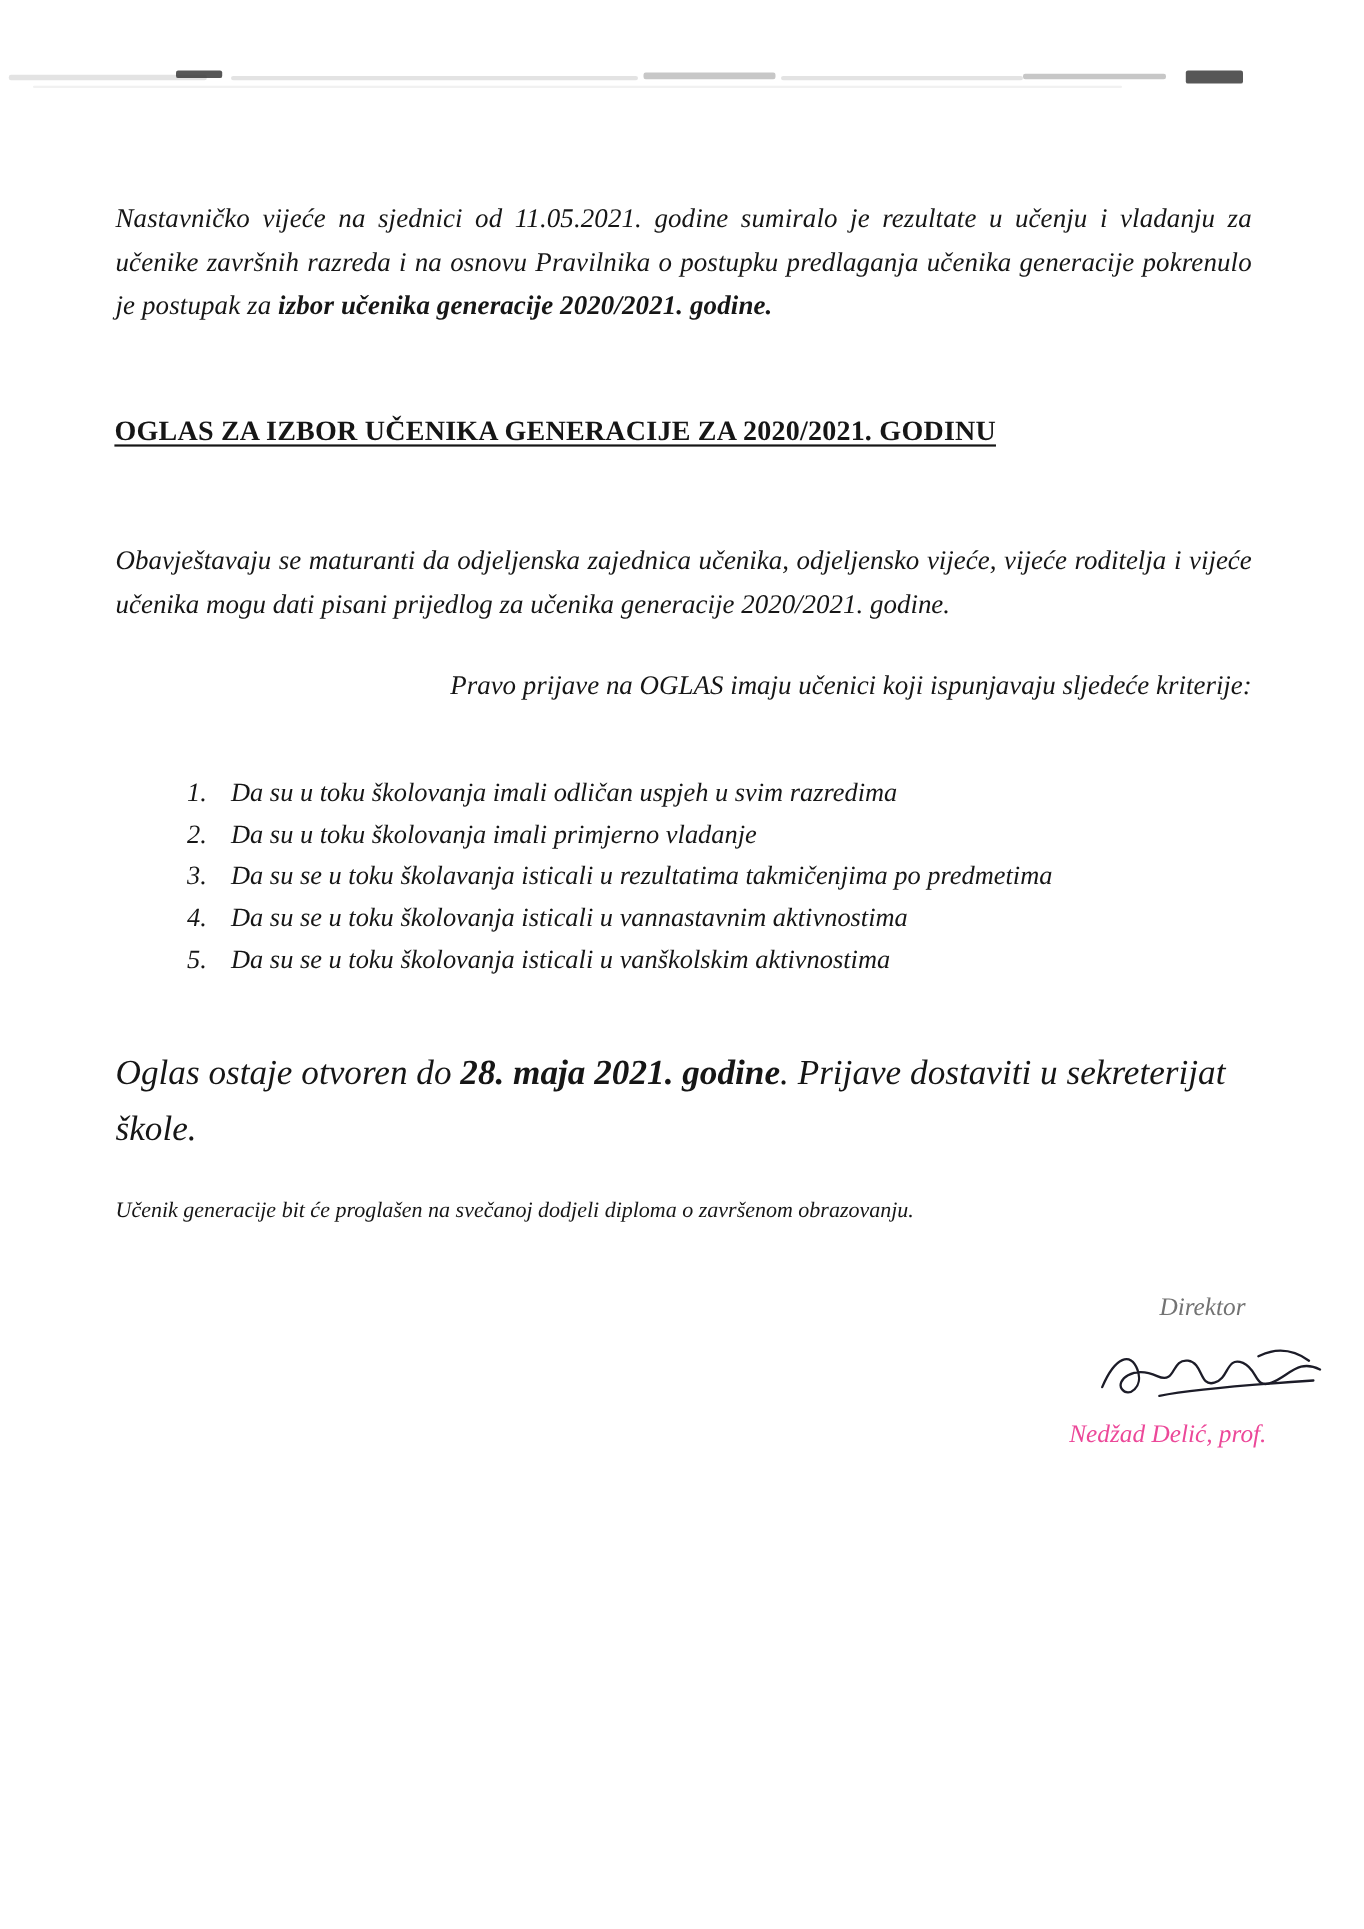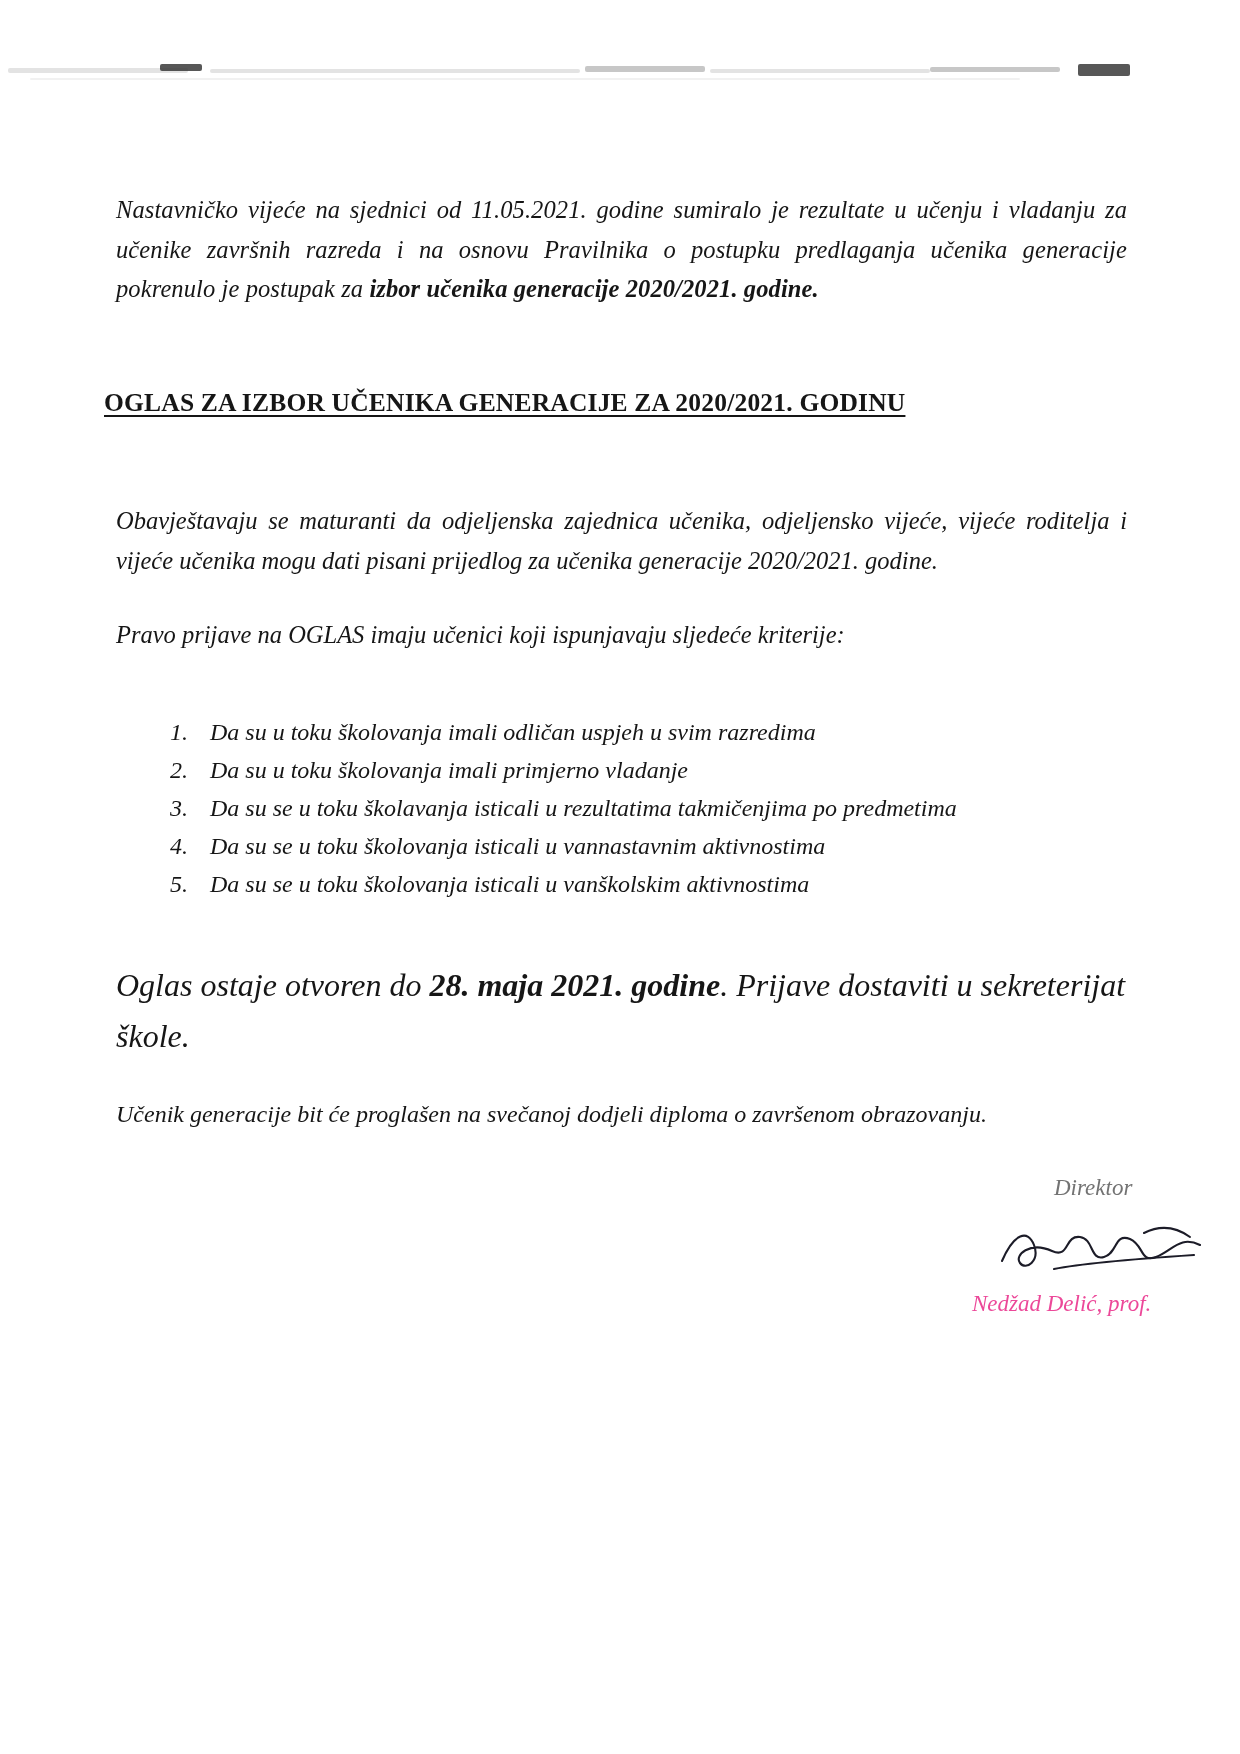--- a/index.html
+++ b/index.html
@@ -43,21 +43,21 @@
   }
 
   .doc-body {
     position: absolute;
     left: 104px;
     top: 178px;
     width: 1035px;
   }
 
   p {
-    margin: 12px;
+    margin: 1px;
   }
 
   .intro {
     font-style: italic;
     font-size: 24.5px;
     line-height: 1.62;
     text-align: justify;
     letter-spacing: 0.1px;
   }
   .intro .bold {
@@ -78,21 +78,21 @@
     text-underline-offset: 4px;
   }
 
   .para {
     font-style: italic;
     font-size: 24.5px;
     line-height: 1.62;
     text-align: justify;
   }
   .para-1 { margin-top: 66px; }
-  .para-2 { margin-top: 34px; text-align: left; }
+  .para-2 { margin-top: 34px; text-align: right; }
 
   .criteria {
     margin: 60px 0 0 0;
     padding: 0;
     list-style: none;
   }
   .criteria li {
     display: flex;
     align-items: baseline;
     font-style: italic;
@@ -114,21 +114,21 @@
   .closing-1 {
     margin-top: 56px;
     font-style: italic;
     font-size: 32px;
     line-height: 1.6;
   }
   .closing-1 .bold { font-weight: bold; }
   .closing-2 {
     margin-top: 33px;
     font-style: italic;
-    font-size: 24px;
+    font-size: 20px;
     line-height: 1.6;
   }
 
   
   .sign-block {
     position: absolute;
     left: 830px;
     top: 985px;
     width: 300px;
     height: 190px;

